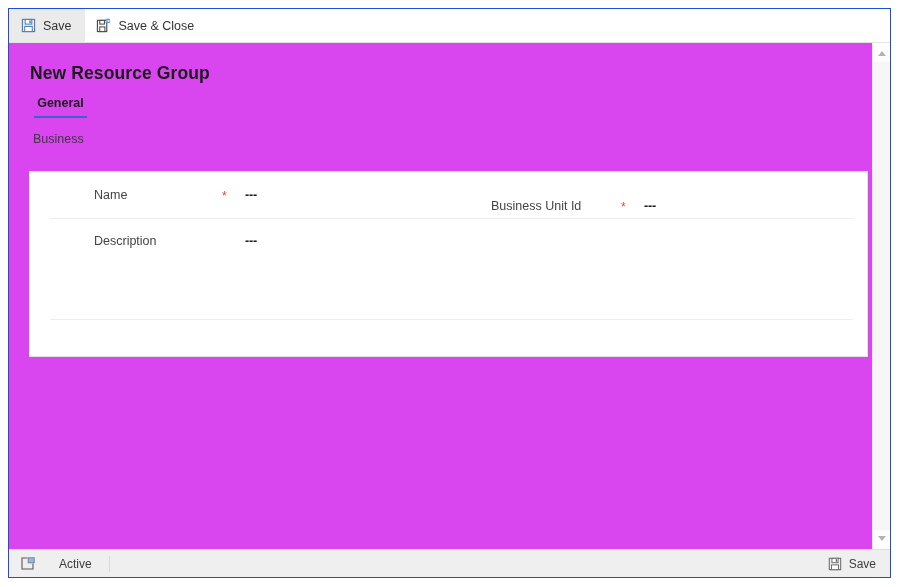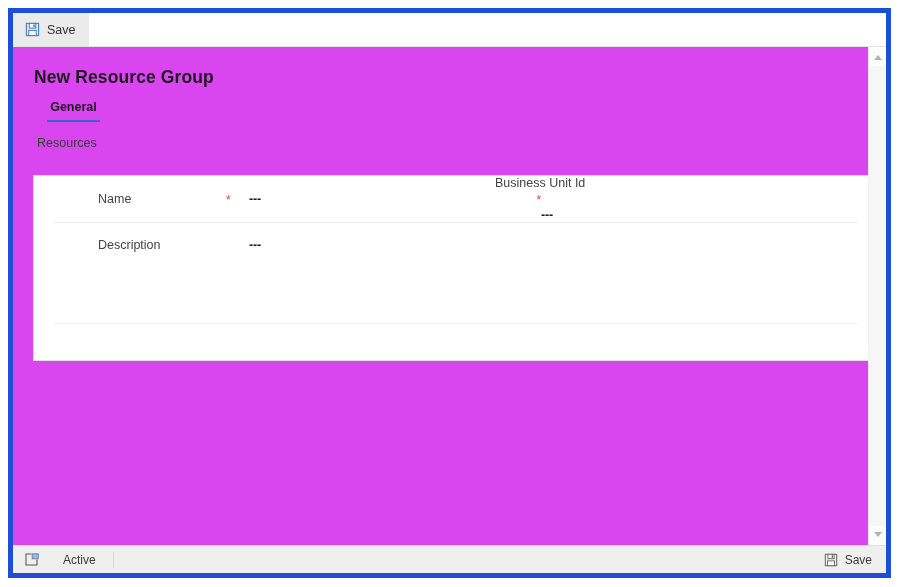--- a/index.html
+++ b/index.html
@@ -15,21 +15,21 @@
     overflow: hidden;
   }
 
   
   .window {
     position: absolute;
     left: 8px;
     top: 8px;
     width: 883px;
     height: 570px;
-    border: 5px solid #1d4ed8;
+    border: 1px solid #1d4ed8;
     box-sizing: border-box;
     background: #ffffff;
     display: flex;
     flex-direction: column;
   }
 
   
   .commandbar {
     height: 33px;
     flex: 0 0 33px;
@@ -251,49 +251,61 @@
         <svg width="15" height="15" viewBox="0 0 16 16">
           <rect x="1.5" y="1.5" width="13" height="13" fill="none" stroke="#4a7ebb" stroke-width="1.2"></rect>
           <rect x="4.5" y="1.5" width="7" height="5" fill="#ffffff" stroke="#4a7ebb" stroke-width="1.1"></rect>
           <rect x="8.8" y="2.6" width="1.6" height="2.9" fill="#4a7ebb"></rect>
           <rect x="4" y="9" width="8" height="5.5" fill="#ffffff" stroke="#4a7ebb" stroke-width="1.1"></rect>
         </svg>
       </span>
       <span>Save</span>
     </div>
 
+    <div class="cmd-btn">
+      <span class="glyph">
+        <svg width="15" height="15" viewBox="0 0 16 16">
+          <rect x="1.5" y="2.5" width="10" height="12" fill="none" stroke="#4a4a4a" stroke-width="1.2"></rect>
+          <rect x="4" y="2.5" width="5" height="4" fill="#ffffff" stroke="#4a4a4a" stroke-width="1.1"></rect>
+          <rect x="4" y="9.5" width="5.5" height="5" fill="#ffffff" stroke="#4a4a4a" stroke-width="1.1"></rect>
+          <rect x="10.2" y="0.8" width="4.6" height="4.6" fill="#5a9bd5"></rect>
+          <path d="M11.2 3.1 L13.8 3.1 M13.1 2.1 L14.1 3.1 L13.1 4.1" fill="none" stroke="#ffffff" stroke-width="0.9"></path>
+        </svg>
+      </span>
+      <span>Save &amp; Close</span>
+    </div>
 
 
   </div>
 
   <div class="content">
 
     <div class="page-title">New Resource Group</div>
 
     <div class="tabs">
       <div class="tab selected">
         <span>General</span>
       </div>
       <div class="tab">
-        <span>Resources</span>
+        <span>Business</span>
       </div>
     </div>
 
     <div class="form-card">
 
       <div class="field-sep under-row1"></div>
       <div class="field-sep footer"></div>
 
       <div class="field col1" style="top:0;">
         <span class="field-label lbl-box-1">Name</span>
         <span class="star-box"><span class="field-required">*</span></span>
         <span class="field-value">---</span>
       </div>
 
-      <div class="field col2" style="top:0;flex-direction:column;">
+      <div class="field col2" style="top:11px;">
         <span class="field-label lbl-box-2">Business Unit Id</span>
         <span class="star-box"><span class="field-required">*</span></span>
         <span class="field-value">---</span>
       </div>
 
       <div class="field col1" style="top:46px;">
         <span class="field-label lbl-box-1">Description</span>
         <span class="star-box"></span>
         <span class="field-value">---</span>
       </div>

